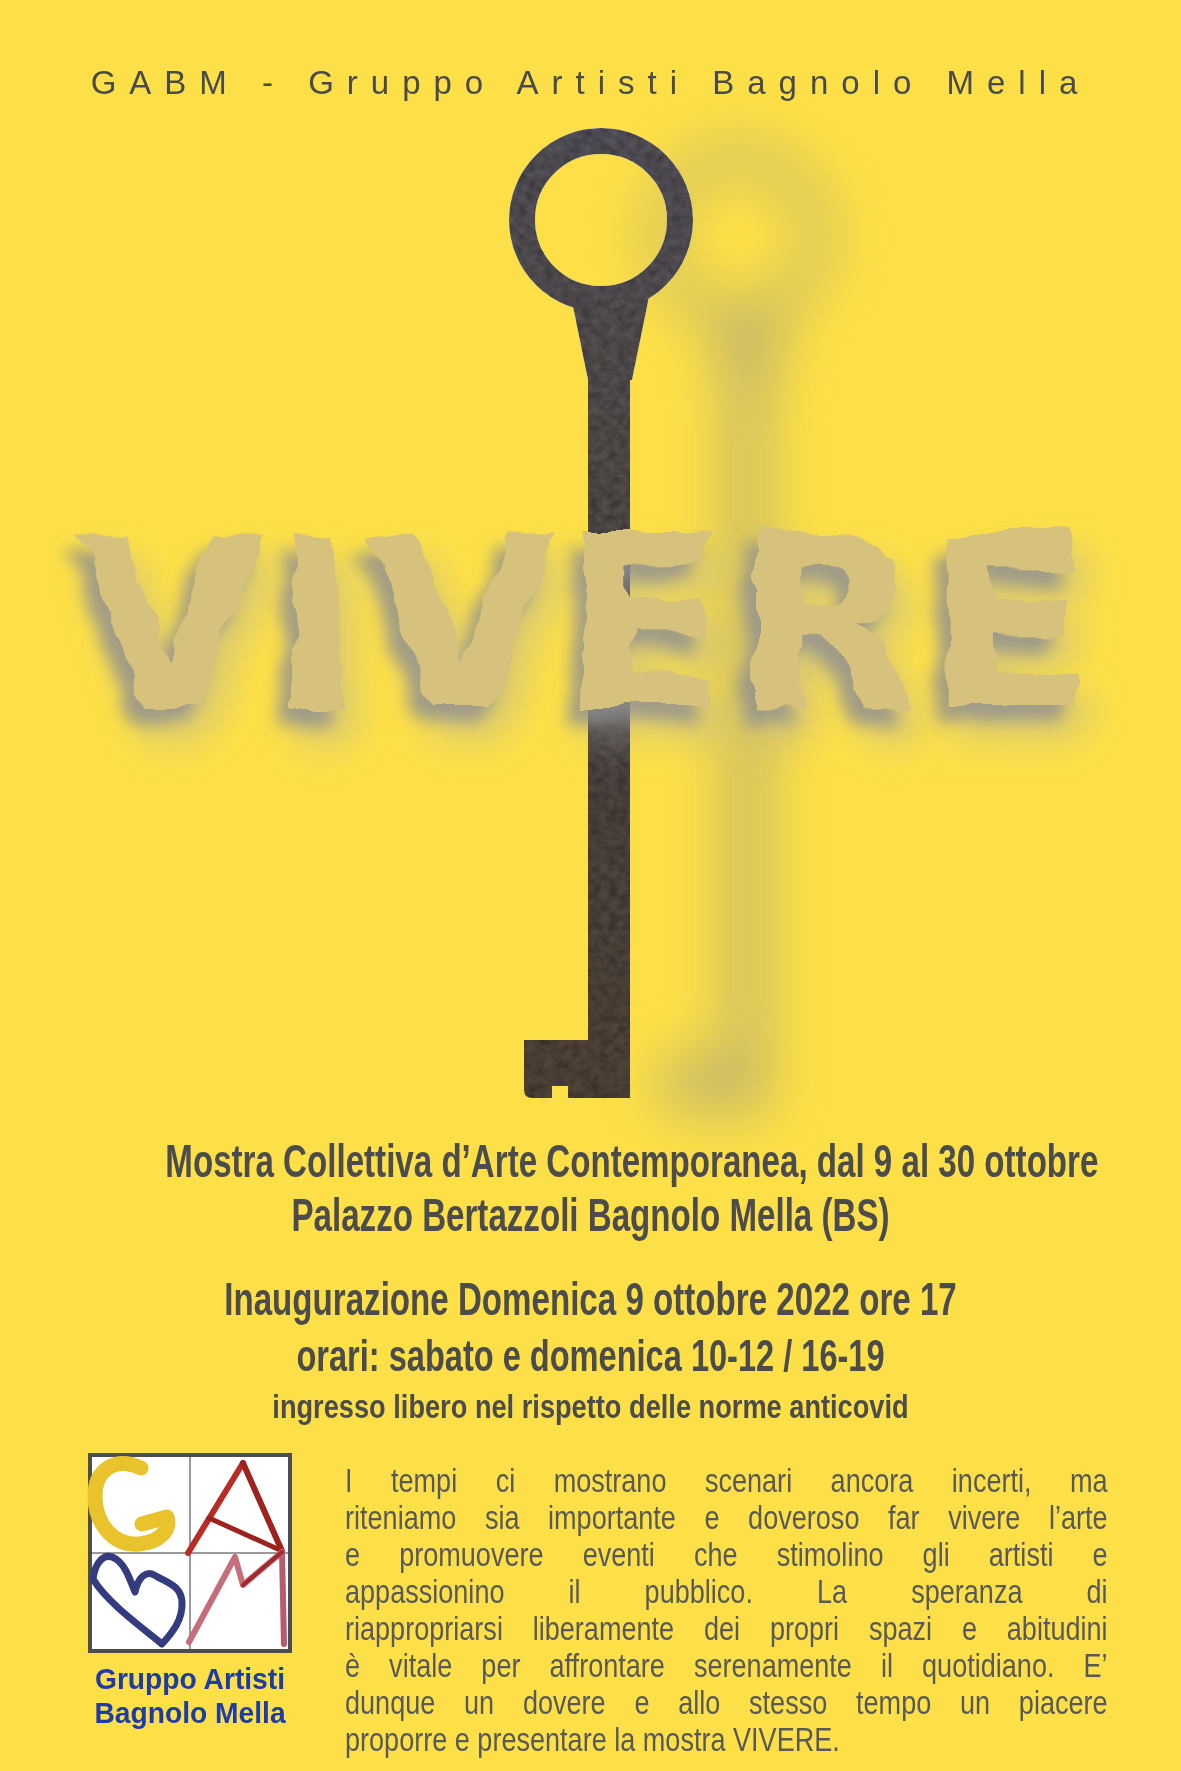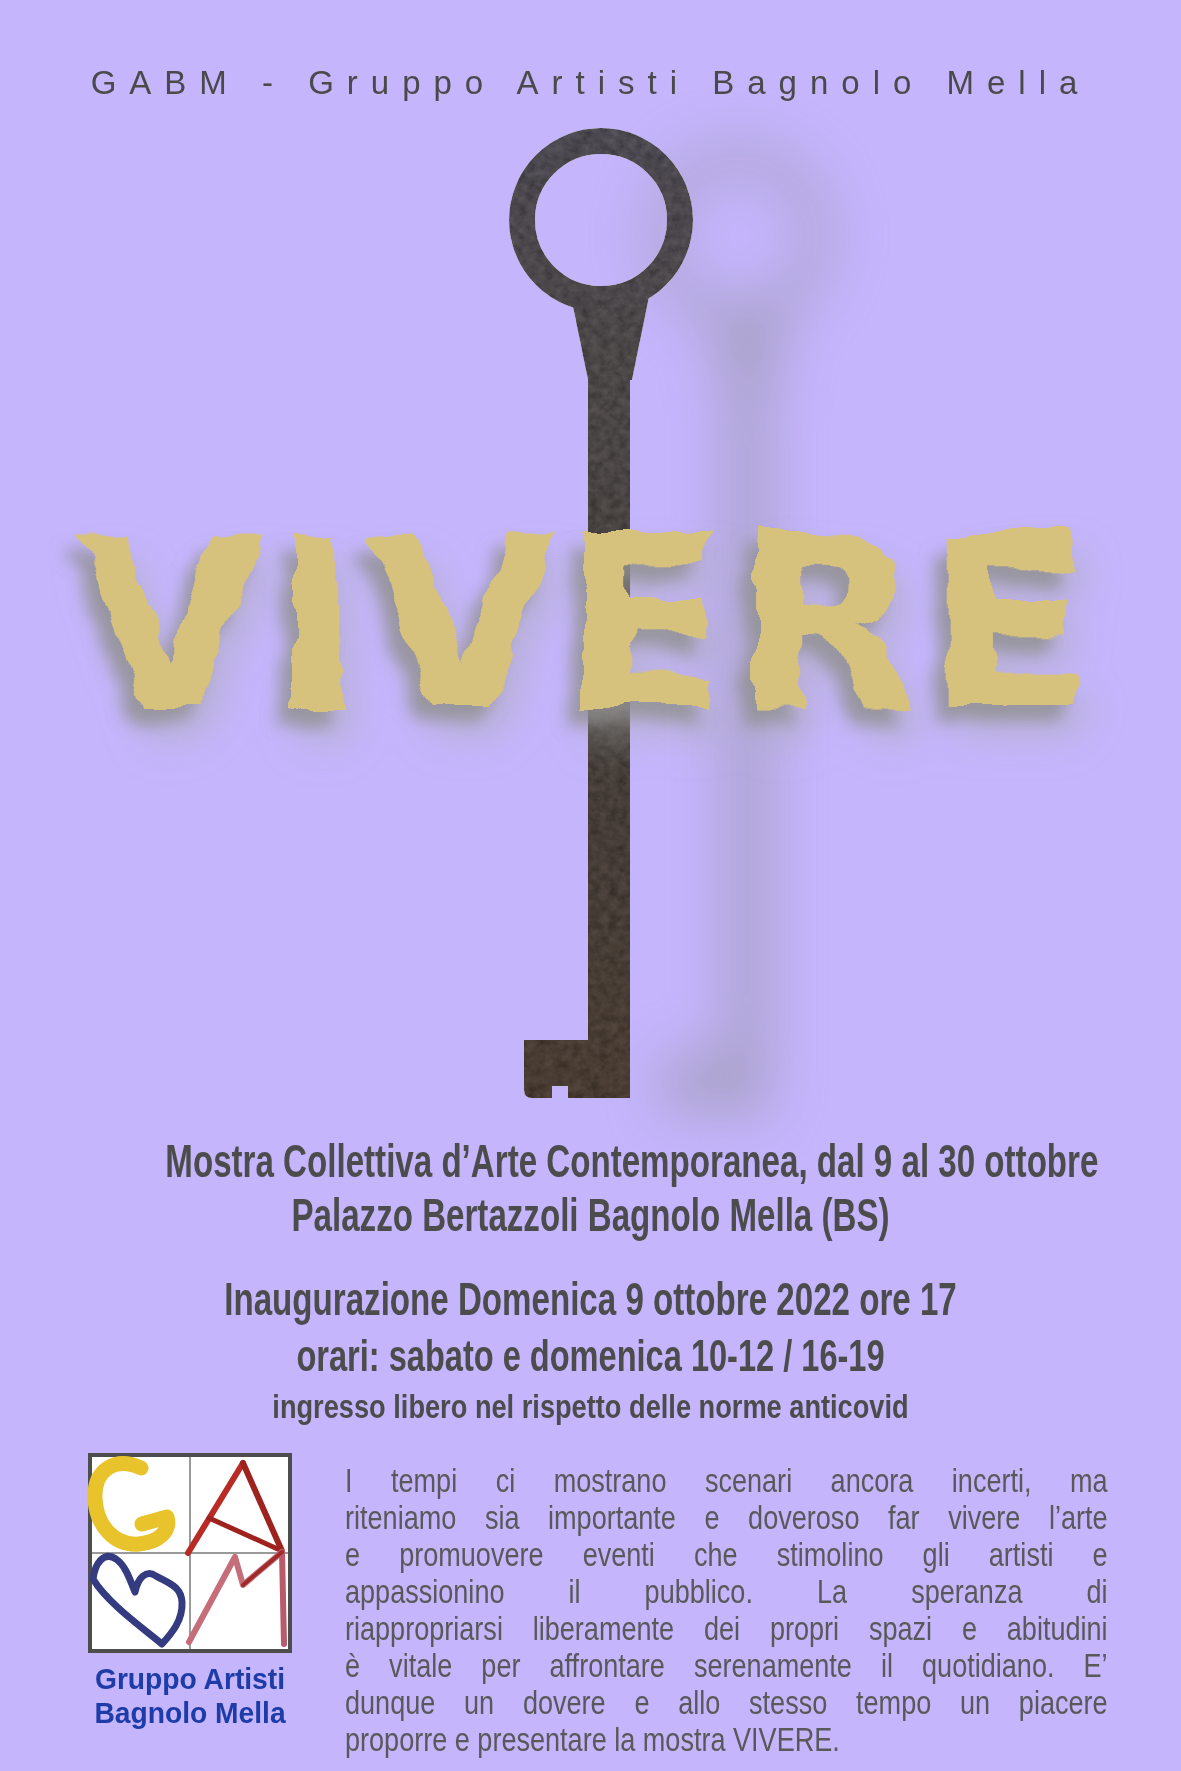--- a/index.html
+++ b/index.html
@@ -1,18 +1,18 @@
 <!DOCTYPE html>
 <html><head>
 <meta charset="utf-8">
 <style>
   html,body { margin:0; padding:0; background:#ffffff; }
   .poster {
     position:relative; width:1181px; height:1771px; margin:0 auto;
-    background:#c4b5fd; overflow:hidden;
+    background:#fde047; overflow:hidden;
     font-family:"Liberation Sans", sans-serif;
   }
   .header-title {
     position:absolute; top:64px; left:0; width:100%;
     text-align:center; white-space:nowrap;
     font-size:33px; font-weight:400; letter-spacing:13px;
     color:#4a4a4a;
   }
   .art { position:absolute; left:0; top:0; }
   .ev {

